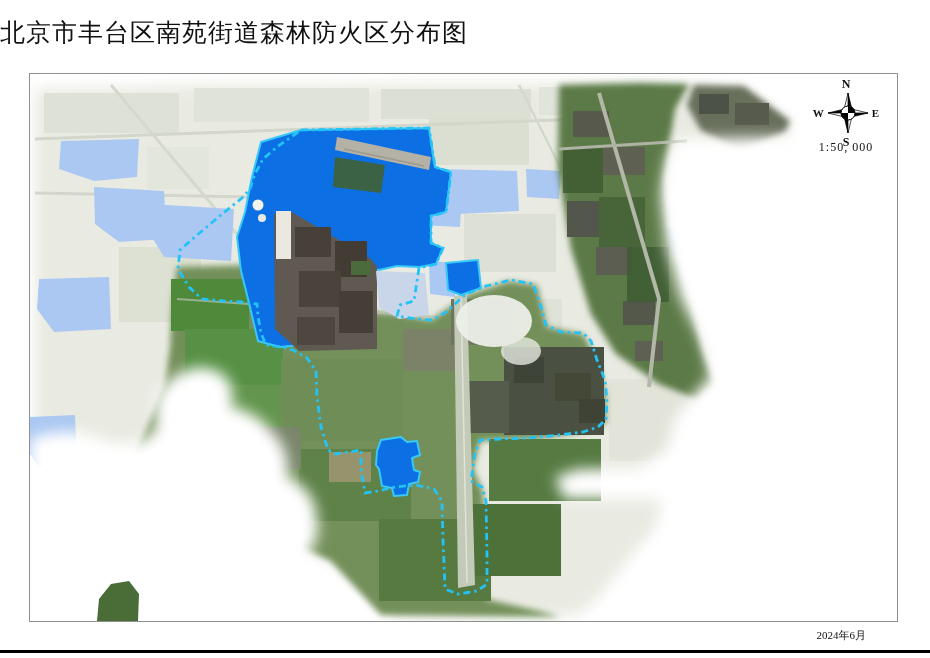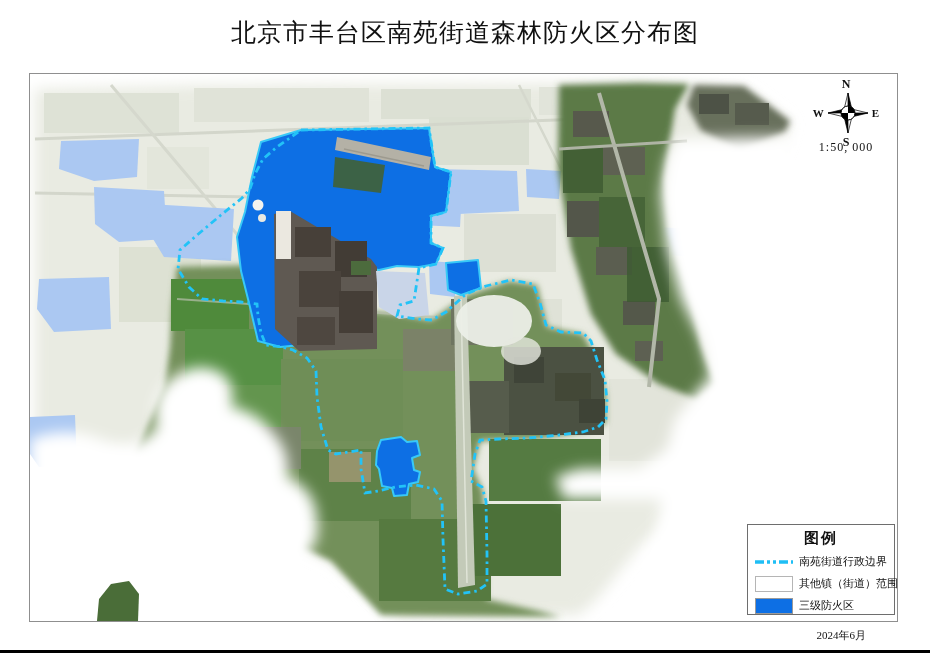--- a/index.html
+++ b/index.html
@@ -1,18 +1,18 @@
 <!DOCTYPE html>
 <html><head>
 <meta charset="utf-8">
 <style>
   html,body{margin:0;padding:0;background:#fff;}
   .page{position:relative;width:930px;height:658px;background:#fff;overflow:hidden;
         font-family:"Liberation Serif","DejaVu Serif",serif;color:#111;}
-  .title{position:absolute;top:16px;left:0;width:930px;text-align:center;
+  .title{position:absolute;top:16px;left:0;width:930px;
          font-size:25px;font-weight:500;letter-spacing:1px;}
   .map-frame{position:absolute;left:29px;top:73px;width:867px;height:547px;
              border:1.5px solid #8f8f8f;background:#fff;overflow:hidden;}
   .map-canvas{position:absolute;left:0;top:0;width:867px;height:547px;}
   
   .compass{position:absolute;left:778px;top:4px;width:76px;text-align:center;line-height:1;}
   .c-n,.c-s{font-weight:bold;font-size:12px;}
   .c-mid{display:flex;align-items:center;justify-content:center;gap:2px;margin:1px 0;}
   .c-we{font-weight:bold;font-size:11px;}
   .scale-label{position:absolute;left:763px;top:66px;width:106px;text-align:center;
@@ -192,40 +192,17 @@
           <circle cx="22" cy="22" r="7" fill="#fff" stroke="#000" stroke-width="1"></circle>
           <path d="M22,22 L22,15 A7,7 0 0 1 29,22 Z" fill="#000"></path>
           <path d="M22,22 L22,29 A7,7 0 0 1 15,22 Z" fill="#000"></path>
         </svg>
         <span class="c-we">E</span>
       </div>
       <div class="c-s">S</div>
     </div>
     <div class="scale-label">1:50, 000</div>
 
-    <div class="legend">
-      <div class="legend-title">图例</div>
-      <div class="legend-row">
-        <span class="swatch-wrap">
-          <svg width="38" height="8" viewBox="0 0 38 8">
-            <line x1="0" y1="4" x2="38" y2="4" stroke="#1fbef5" stroke-width="3.5" stroke-dasharray="9 3 3 3 3 3"></line>
-          </svg>
-        </span>
-        <span class="legend-label">南苑街道行政边界</span>
-      </div>
-      <div class="legend-row">
-        <span class="swatch-wrap">
-            <span class="box-swatch white-box"></span>
-          </span>
-        <span class="legend-label">其他镇（街道）范围</span>
-      </div>
-      <div class="legend-row">
-        <span class="swatch-wrap">
-            <span class="box-swatch blue-box" style="background: rgb(13, 111, 228);"></span>
-          </span>
-        <span class="legend-label">三级防火区</span>
-      </div>
-    </div>
   </div>
 
   <div class="map-date">2024年6月</div>
   <div class="bottom-rule"></div>
 </div>
 
 </body></html>

